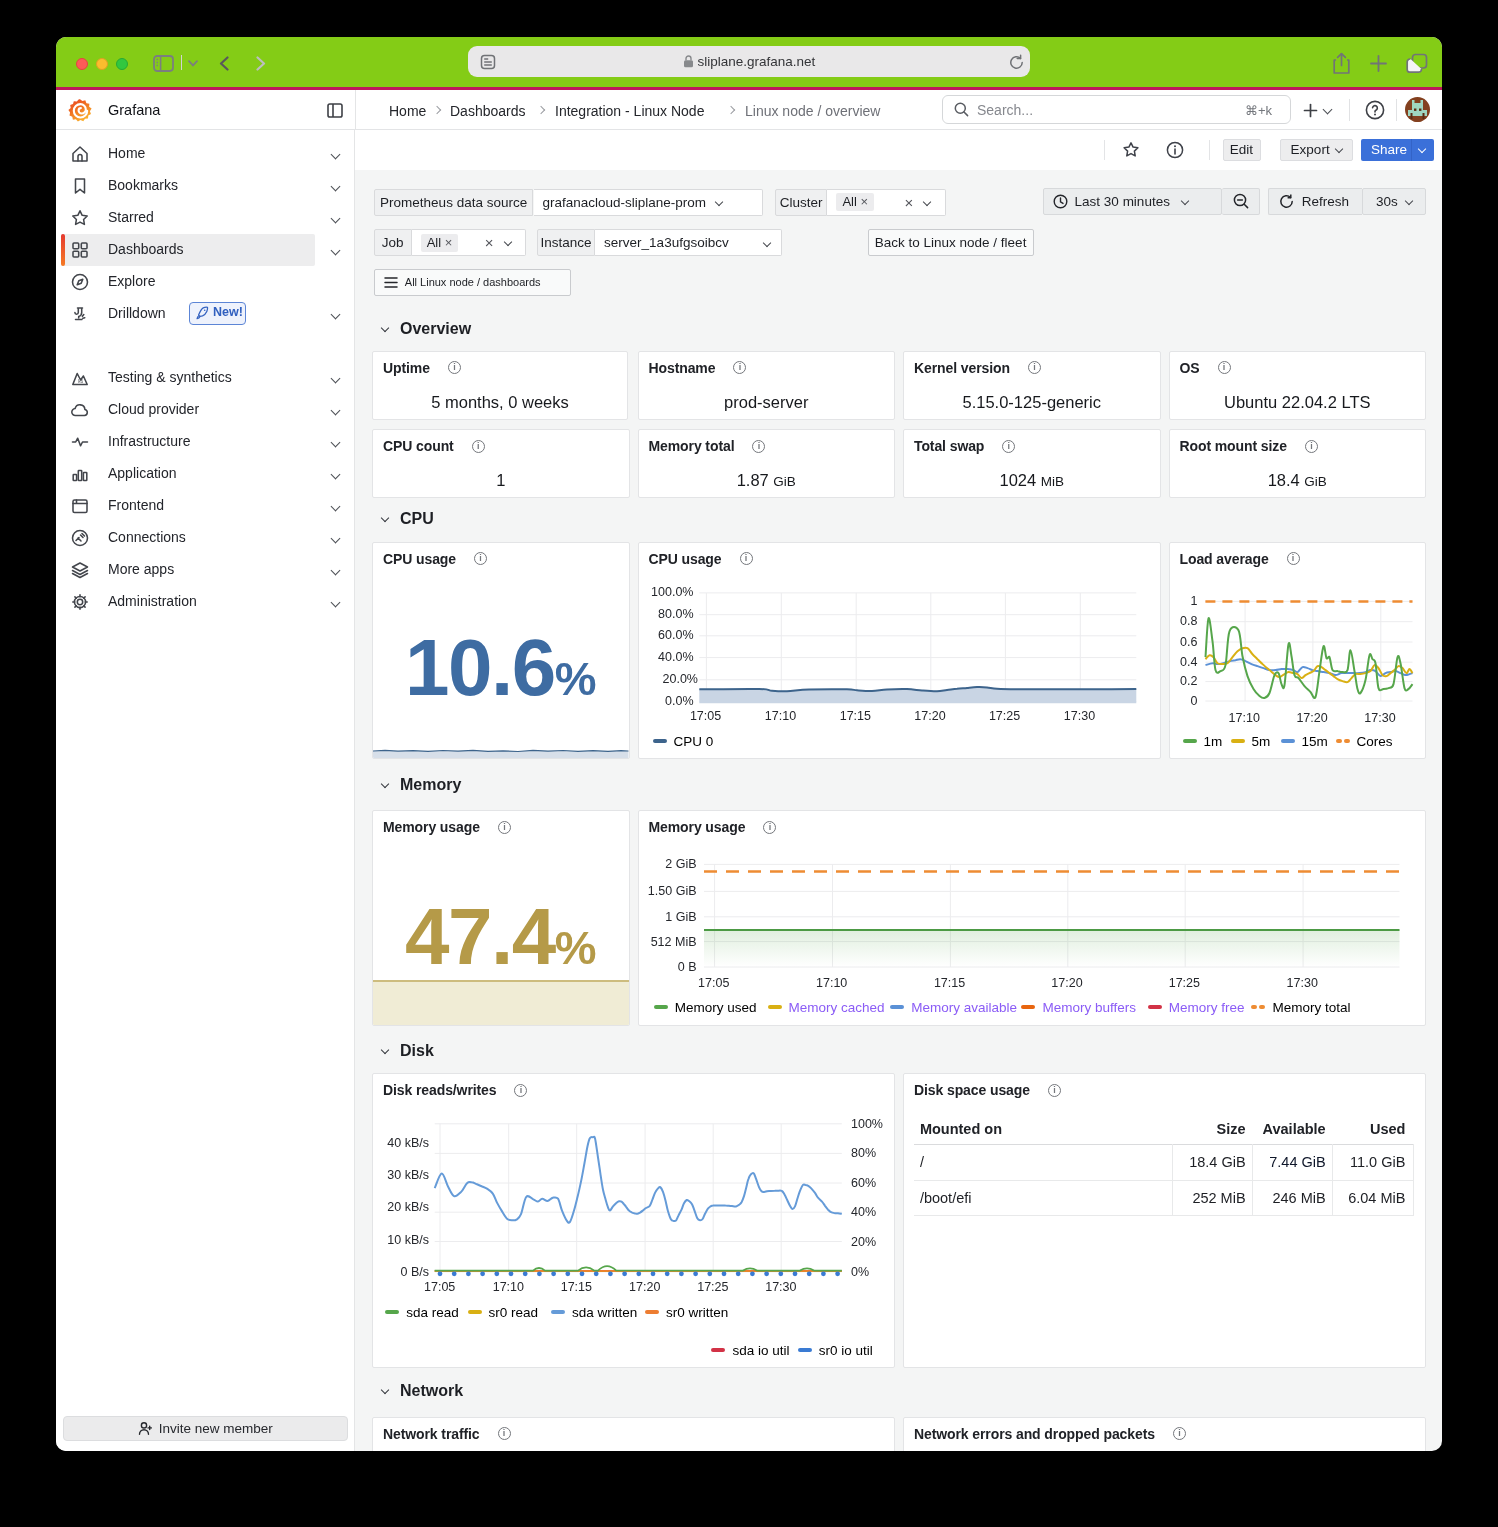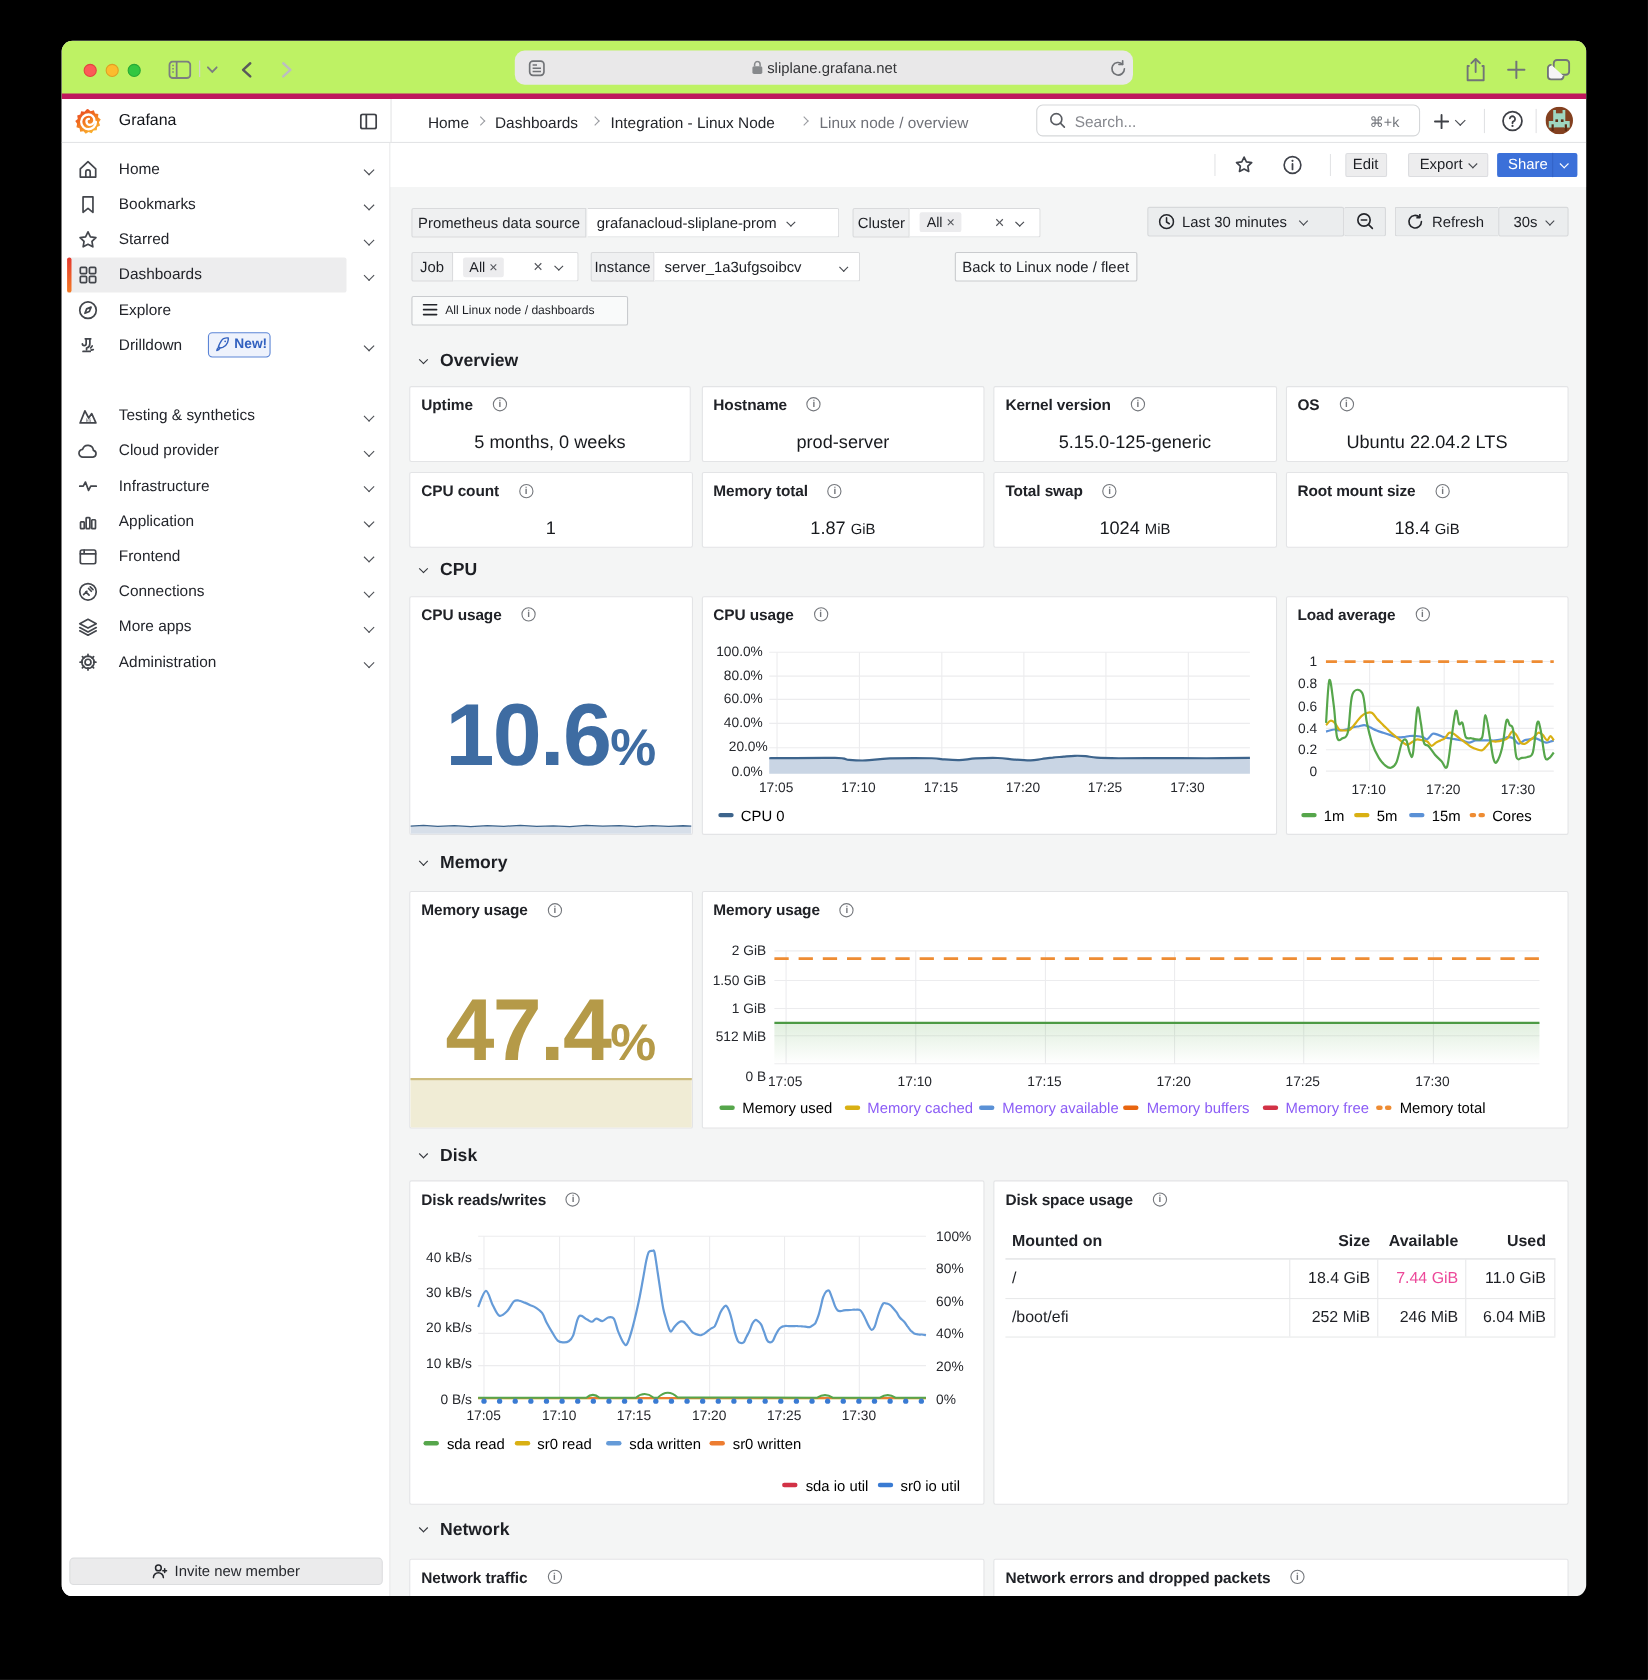--- a/index.html
+++ b/index.html
@@ -1,17 +1,17 @@
 <!DOCTYPE html>
 <html><head><meta charset="utf-8"><style>
 *{margin:0;padding:0;box-sizing:border-box;}
 html,body{width:1498px;height:1527px;background:#000;font-family:"Liberation Sans",sans-serif;overflow:hidden;}
 .a{position:absolute;}
 .win{position:absolute;left:56px;top:37px;width:1386px;height:1414px;border-radius:10px;background:#f4f5f5;overflow:hidden;}
-.titlebar{position:absolute;left:0;top:0;width:100%;height:53px;background:#bef264;border-bottom:5px solid #be185d;}
+.titlebar{position:absolute;left:0;top:0;width:100%;height:53px;background:#84cc16;border-bottom:3px solid #be185d;}
 .tl{position:absolute;top:20.5px;width:12.5px;height:12.5px;border-radius:50%;}
 .urlbar{position:absolute;left:412px;top:9px;width:562px;height:31px;background:#e9e8e9;border-radius:9px;}
 .gheader{position:absolute;left:0;top:53px;width:100%;height:40px;background:#fff;border-bottom:1px solid #e3e4e6;}
 .sidebar{position:absolute;left:0;top:93px;width:298.5px;height:1321px;background:#fff;border-right:1px solid #e4e5e6;}
 .nav{position:absolute;left:0;width:298.5px;height:32px;}
 .nav .ic{position:absolute;left:14px;top:6px;width:20px;height:20px;}
 .nav .tx{position:absolute;left:52px;top:7px;font-size:14px;color:#23252b;}
 .nav .ch{position:absolute;left:276px;top:13px;width:7px;height:7px;border-right:1.6px solid #4c4f55;border-bottom:1.6px solid #4c4f55;transform:rotate(45deg);}
 .chev{display:inline-block;width:6px;height:6px;border-right:1.6px solid #45484e;border-bottom:1.6px solid #45484e;transform:rotate(45deg);}
 .panel{position:absolute;background:#fff;border:1px solid #e3e4e6;border-radius:2px;}
@@ -463,21 +463,21 @@
         <line x1="546.2" y1="53.4" x2="546.2" y2="156" stroke="#ececee"></line>
         <line x1="664.1" y1="53.4" x2="664.1" y2="156" stroke="#ececee"></line>
         <rect x="65" y="118.9" width="695.5" height="37.1" fill="url(#mg)"></rect>
         <line x1="65" y1="60.5" x2="760.5" y2="60.5" stroke="#ee8c33" stroke-width="2.5" stroke-dasharray="13 9"></line>
         <line x1="65" y1="118.9" x2="760.5" y2="118.9" stroke="#4c9a44" stroke-width="2"></line>
       </svg>
       <div class="tick tr" style="left:0;top:46.4px;width:58px;">2 GiB</div>
       <div class="tick tr" style="left:0;top:73.4px;width:58px;">1.50 GiB</div>
       <div class="tick tr" style="left:0;top:98.8px;width:58px;">1 GiB</div>
       <div class="tick tr" style="left:0;top:123.6px;width:58px;">512 MiB</div>
-      <div class="tick tr" style="left:0;top:149.0px;width:58px;margin-top:12px;">0 B</div>
+      <div class="tick tr" style="left:0;top:149.0px;width:58px;">0 B</div>
       <div class="tick" style="left:59.6px;top:165px;">17:05</div>
       <div class="tick" style="left:177.5px;top:165px;">17:10</div>
       <div class="tick" style="left:295.4px;top:165px;">17:15</div>
       <div class="tick" style="left:412.8px;top:165px;">17:20</div>
       <div class="tick" style="left:530.2px;top:165px;">17:25</div>
       <div class="tick" style="left:648.1px;top:165px;">17:30</div>
       <div class="leg" style="left:15.3px;top:189px;"><span class="dash" style="background:#56a64b;"></span>Memory used</div>
       <div class="leg lgr" style="left:129px;top:189px;"><span class="dash" style="background:#d9b013;"></span>Memory cached</div>
       <div class="leg lgr" style="left:251.7px;top:189px;"><span class="dash" style="background:#5b91d6;"></span>Memory available</div>
       <div class="leg lgr" style="left:382.9px;top:189px;"><span class="dash" style="background:#e8650f;"></span>Memory buffers</div>
@@ -561,21 +561,21 @@
     <div class="panel" style="left:847px;top:1036px;width:523px;height:294.5px;">
       <div class="ptit">Disk space usage<span class="inf">i</span></div>
       <div class="a" style="left:15.9px;top:45px;width:491px;height:25px;"></div>
       <div class="a" style="left:15.9px;top:47px;width:200px;font-size:14.5px;font-weight:700;color:#202227;text-align:left;">Mounted on</div>
       <div class="a" style="left:251.6px;top:47px;width:90px;font-size:14.5px;font-weight:700;color:#202227;text-align:right;">Size</div>
       <div class="a" style="left:331.7px;top:47px;width:90px;font-size:14.5px;font-weight:700;color:#202227;text-align:right;">Available</div>
       <div class="a" style="left:411.4px;top:47px;width:90px;font-size:14.5px;font-weight:700;color:#202227;text-align:right;">Used</div>
       <div class="a" style="left:9.6px;top:70.2px;width:500.5px;height:1px;background:#dadbdd;"></div>
       <div class="a" style="left:15.9px;top:80.2px;font-size:14.5px;color:#1d1f24;">/</div>
       <div class="a" style="left:251.6px;top:80.2px;width:90px;font-size:14.5px;color:#1d1f24;text-align:right;">18.4 GiB</div>
-      <div class="a" style="left:331.7px;top:80.2px;width:90px;font-size:14.5px;color:#ec4899;text-align:right;">7.44 GiB</div>
+      <div class="a" style="left:331.7px;top:80.2px;width:90px;font-size:14.5px;color:#0f172a;text-align:right;">7.44 GiB</div>
       <div class="a" style="left:411.4px;top:80.2px;width:90px;font-size:14.5px;color:#1d1f24;text-align:right;">11.0 GiB</div>
       <div class="a" style="left:9.6px;top:105.6px;width:500.5px;height:1px;background:#e8e9ea;"></div>
       <div class="a" style="left:15.9px;top:115.6px;font-size:14.5px;color:#1d1f24;">/boot/efi</div>
       <div class="a" style="left:251.6px;top:115.6px;width:90px;font-size:14.5px;color:#1d1f24;text-align:right;">252 MiB</div>
       <div class="a" style="left:331.7px;top:115.6px;width:90px;font-size:14.5px;color:#1d1f24;text-align:right;">246 MiB</div>
       <div class="a" style="left:411.4px;top:115.6px;width:90px;font-size:14.5px;color:#1d1f24;text-align:right;">6.04 MiB</div>
       <div class="a" style="left:9.6px;top:141.0px;width:500.5px;height:1px;background:#e8e9ea;"></div>
       <div class="a" style="left:267.9px;top:70.2px;width:1px;height:70.8px;background:#e8e9ea;"></div>
       <div class="a" style="left:348.0px;top:70.2px;width:1px;height:70.8px;background:#e8e9ea;"></div>
       <div class="a" style="left:428.3px;top:70.2px;width:1px;height:70.8px;background:#e8e9ea;"></div>

